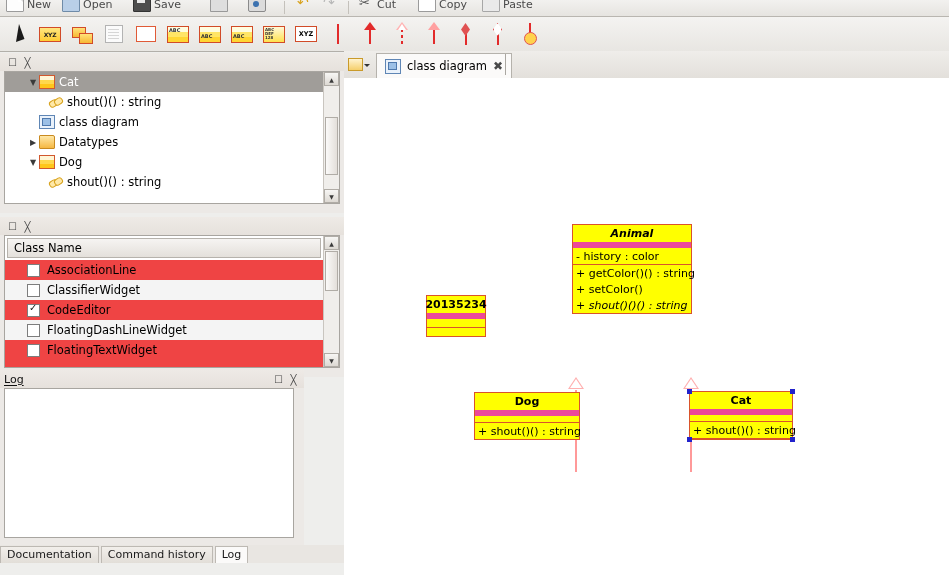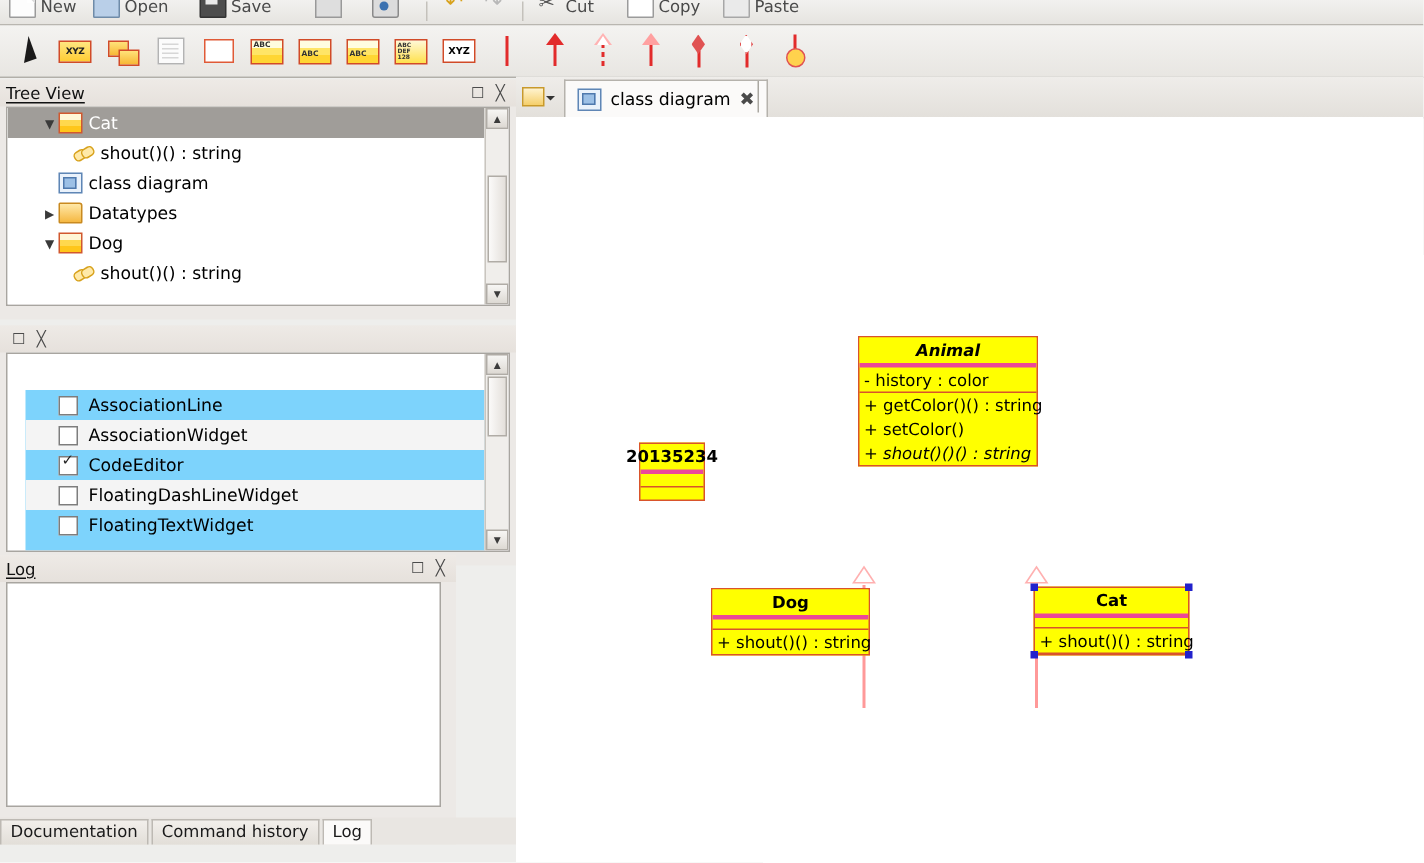--- a/index.html
+++ b/index.html
@@ -105,21 +105,21 @@
   .indent-2{padding-left:44px;}
 
   .scrollbar{position:absolute;right:0;top:0;width:15px;bottom:0;background:#f0eeeb;border-left:1px solid #c9c5bf;}
   .sb-btn{width:15px;height:14px;background:linear-gradient(#f7f6f4,#ddd9d3);border:1px solid #b0aca6;box-sizing:border-box;display:flex;align-items:center;justify-content:center;font-size:6px;color:#3b3b3b;}
   .sb-btn.bot{position:absolute;bottom:0;}
   .sb-thumb{position:absolute;left:1px;width:13px;background:linear-gradient(90deg,#fbfaf9,#e3dfda);border:1px solid #b0aca6;box-sizing:border-box;}
 
   
   .colhead{height:20px;background:linear-gradient(#f6f4f2,#e4e0db);border:1px solid #b6b2ac;box-sizing:border-box;
            display:flex;align-items:center;padding-left:6px;font-size:11.5px;margin:2px 2px 0 2px;}
-  .dbg-list{position:absolute;left:0;right:16px;top:24px;bottom:0;overflow:hidden;background:#7dd3fc;margin-left:12px;}
+  .dbg-list{position:absolute;left:0;right:16px;top:24px;bottom:0;overflow:hidden;background:#ef4444;}
   .dbg-row{height:20px;display:flex;align-items:center;padding-left:22px;font-size:11.5px;}
   .dbg-row:nth-child(even){background:#f4f4f4;}
   .cb{width:11px;height:11px;border:1px solid #7d7d7d;background:#fff;margin-right:7px;flex:none;position:relative;}
   .cb.on:after{content:"✓";position:absolute;left:1px;top:-3px;font-size:10px;color:#222;}
 
   
   .tabbar{position:absolute;left:0;bottom:0;width:344px;height:18px;display:flex;align-items:center;background:#e9e6e2;}
   .tabbar .tab{height:16px;padding:0 6px;display:flex;align-items:center;font-size:11px;color:#1a1a1a;
         background:linear-gradient(#f2efeb,#e2ded8);border:1px solid #bdb9b3;border-bottom:none;margin-right:2px;}
   .tabstrip{position:absolute;left:344px;top:51px;width:605px;height:27px;background:linear-gradient(#efedea,#e3e0db);border-bottom:1px solid #b5b2ac;}
@@ -132,21 +132,21 @@
   .nb-folder{width:14px;height:11px;background:linear-gradient(#fff3cf,#f5cf6b);border:1px solid #c99a2a;}
   .nb-caret{width:0;height:0;border:3px solid transparent;border-top-color:#333;margin-top:5px;}
   .tab-sep{position:absolute;left:161px;top:3px;width:1px;height:21px;background:#aaa7a1;}
 
   .canvas{position:absolute;left:344px;top:78px;width:605px;height:497px;background:#fff;overflow:hidden;}
 
   
   .uml{position:absolute;border:1px solid #d9532b;background:#ffff00;box-sizing:border-box;
        font-size:11px;color:#000;}
   .uml .name{height:17px;display:flex;align-items:center;justify-content:center;font-weight:bold;
-             border-bottom:3px solid #ec4899;background:#ffff00;}
+             border-bottom:6px solid #ec4899;background:#ffff00;}
   .uml .name.abs{font-style:italic;}
   .uml .comp{padding:0 3px;border-bottom:1px solid #d9532b;}
   .uml .comp:last-child{border-bottom:none;}
   .uml .comp .li{height:16px;display:flex;align-items:center;white-space:nowrap;}
   .uml .comp .li.abs{font-style:italic;}
   .uml.selected .h{position:absolute;width:5px;height:5px;background:#2222cc;}
   .uml.selected .h.tl{left:-3px;top:-3px;}
   .uml.selected .h.tr{right:-3px;top:-3px;}
   .uml.selected .h.bl{left:-3px;bottom:-3px;}
   .uml.selected .h.br{right:-3px;bottom:-3px;}
@@ -275,21 +275,20 @@
     <div class="tool" style="left:518px">
       <span class="assoc">
           <i style="top:1px;height:10px"></i>
           <b class="circ" style="top:10px"></b>
         </span>
     </div>
   </div>
 
   <div class="dock" style="top:53px;width:344px;height:160px">
     <div class="dock-title">
-      <span class="t">Tree View</span>
       <span class="dock-btn">☐</span>
       <span class="dock-btn">╳</span>
     </div>
     <div class="dock-body" style="margin:0 4px 0 4px;height:131px">
       <div class="tree">
         <div class="tree-row sel indent-1">
           <span class="exp">▼</span>
           <span class="ic ic-class"></span>
           <span>Cat</span>
         </div>
@@ -323,28 +322,29 @@
       </div>
     </div>
   </div>
 
   <div class="dock" style="top:217px;width:344px;height:160px">
     <div class="dock-title">
       <span class="dock-btn">☐</span>
       <span class="dock-btn">╳</span>
     </div>
     <div class="dock-body" style="margin:0 4px 0 4px;height:131px">
+      <div class="colhead" style="margin-right:18px">Class Name</div>
       <div class="dbg-list">
         <div class="dbg-row">
           <span class="cb"></span>
           <span>AssociationLine</span>
         </div>
         <div class="dbg-row">
           <span class="cb"></span>
-          <span>AssociationWidget</span>
+          <span>ClassifierWidget</span>
         </div>
         <div class="dbg-row">
           <span class="cb on"></span>
           <span>CodeEditor</span>
         </div>
         <div class="dbg-row">
           <span class="cb"></span>
           <span>FloatingDashLineWidget</span>
         </div>
         <div class="dbg-row">
@@ -400,21 +400,21 @@
       <div class="comp">
         <div class="li">- history : color</div>
       </div>
       <div class="comp">
         <div class="li">+ getColor()() : string</div>
         <div class="li">+ setColor()</div>
         <div class="li abs">+ shout()()() : string</div>
       </div>
     </div>
 
-    <div class="uml" style="left:82px;top:217px;width:44px">
+    <div class="uml" style="left:82px;top:217px;width:60px">
       <div class="name">20135234</div>
       <div class="comp" style="height:8px"></div>
       <div class="comp" style="height:8px"></div>
     </div>
 
     <div class="uml" style="left:130px;top:314px;width:106px">
       <div class="name">Dog</div>
       <div class="comp" style="height:6px"></div>
       <div class="comp">
         <div class="li">+ shout()() : string</div>

